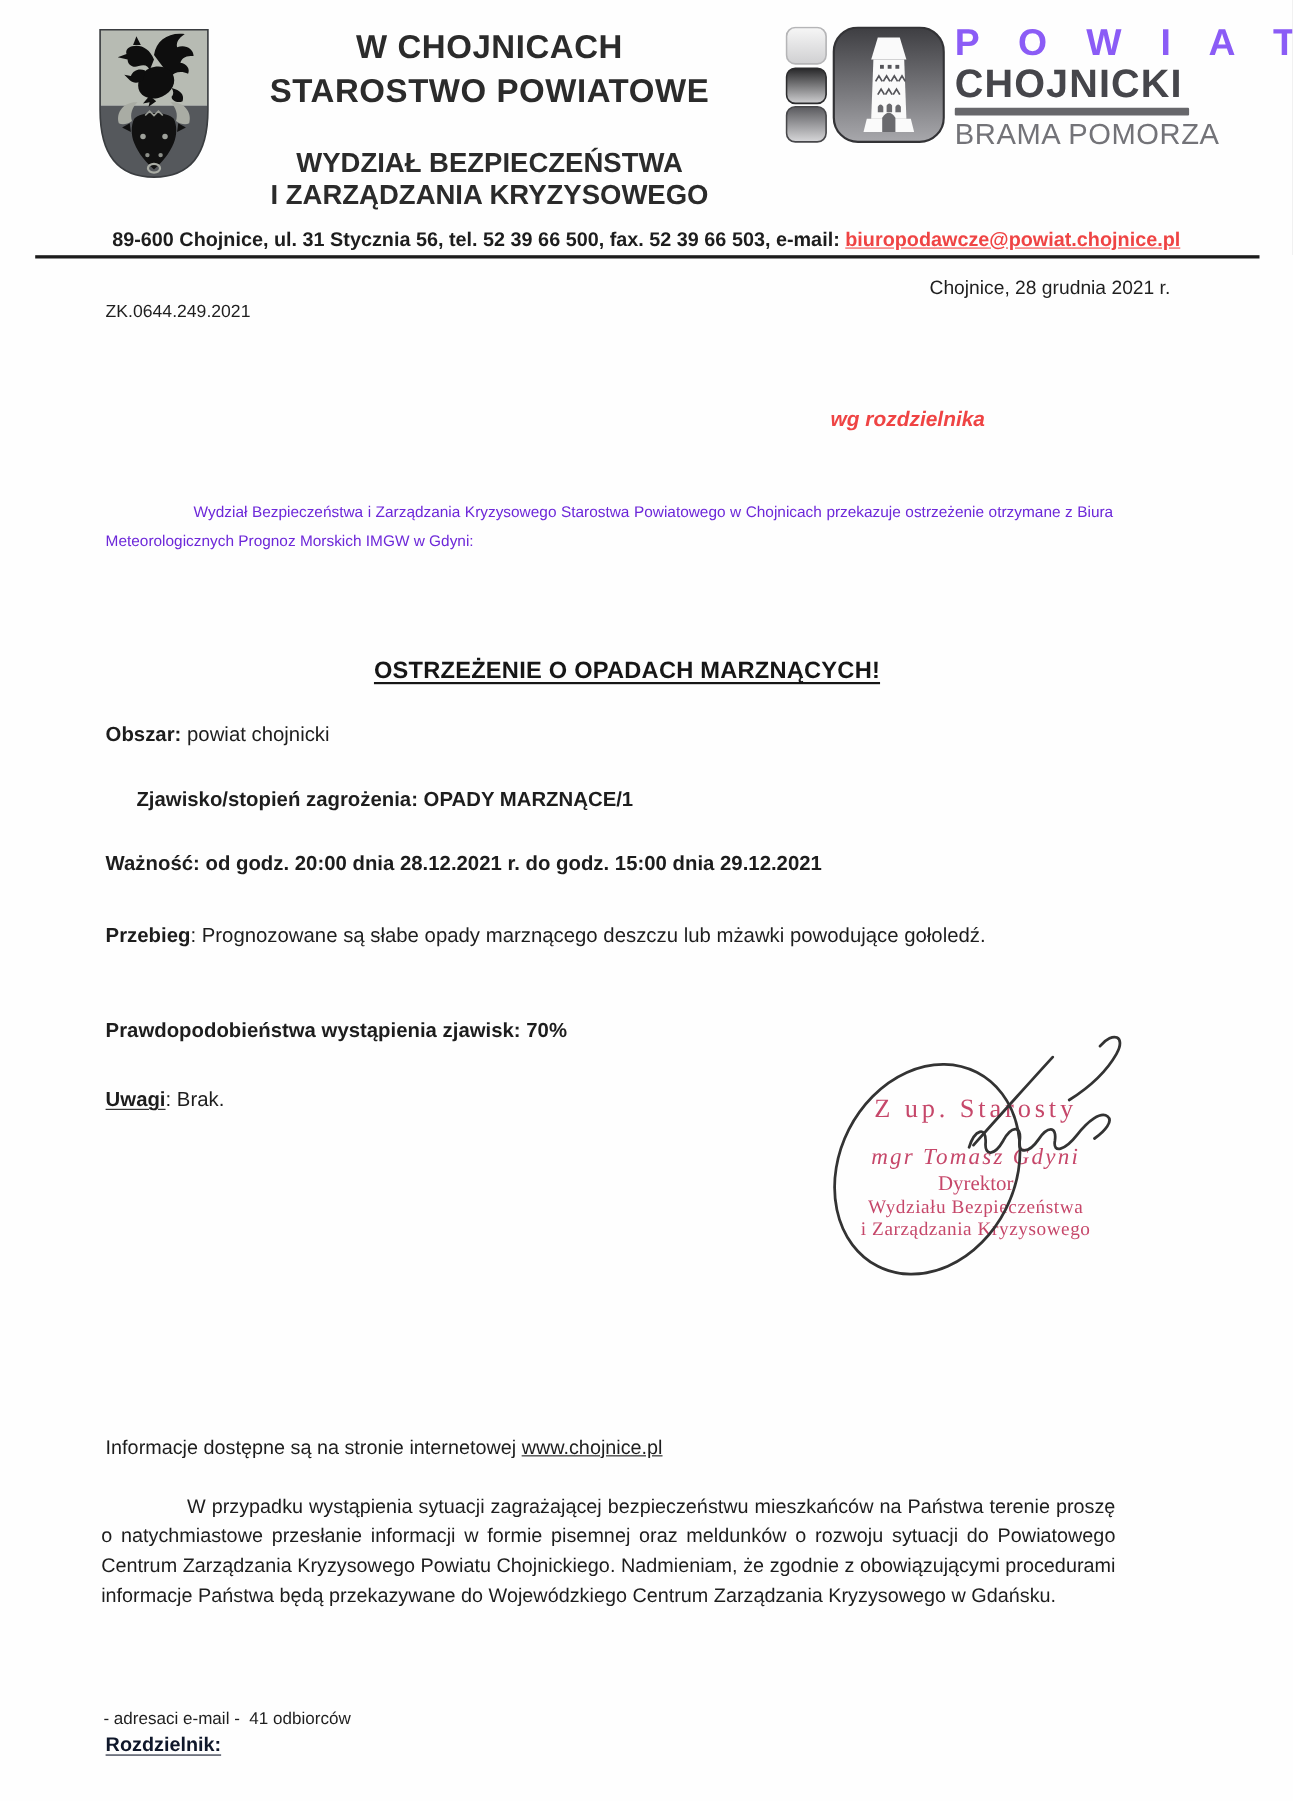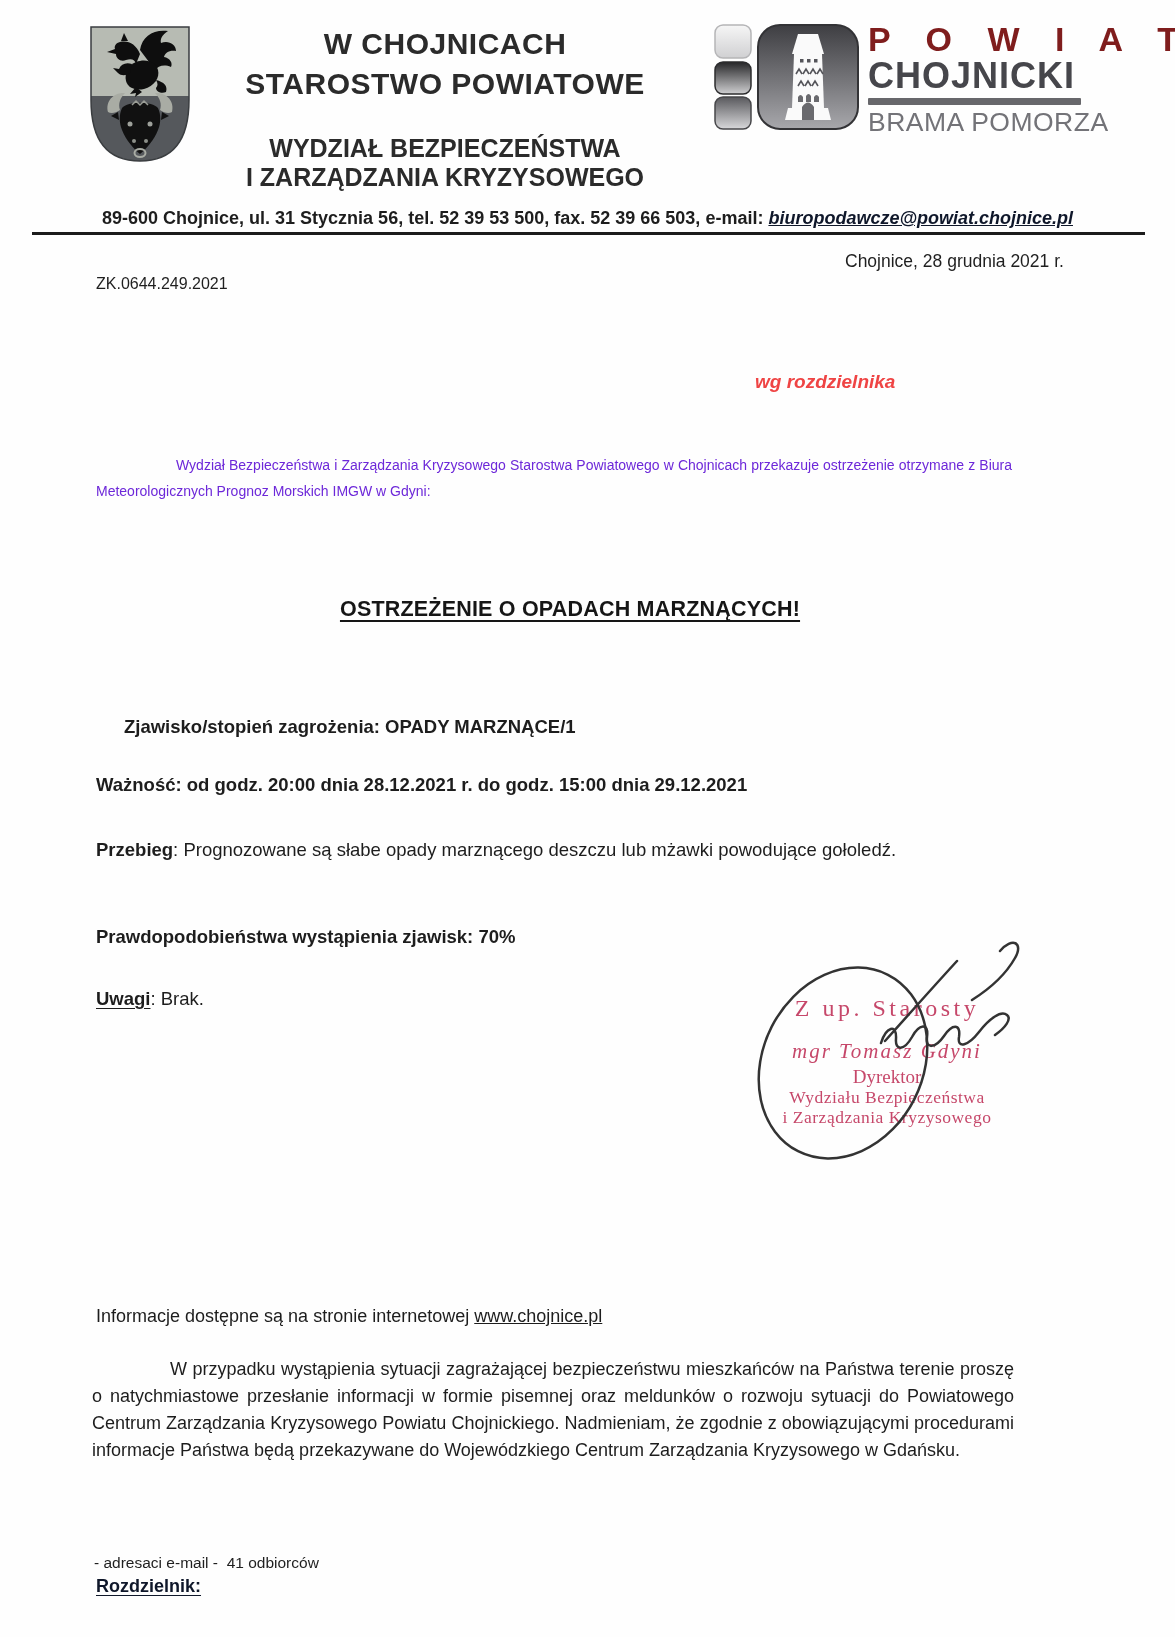--- a/index.html
+++ b/index.html
@@ -9,27 +9,27 @@
   }
   
   .coa{position:absolute;left:88px;top:24px;width:104px;height:140px;}
   .head-title{position:absolute;left:225px;top:24px;width:440px;text-align:center;color:#2b2b2b;}
   .office{font-size:30px;font-weight:bold;line-height:40px;letter-spacing:.5px;}
   .dept{font-size:25px;font-weight:bold;line-height:29px;}
   .dept.first{margin-top:30px;}
   .logo{position:absolute;left:714px;top:22px;width:420px;height:112px;}
   .logo-icons{position:absolute;left:0;top:2px;width:145px;height:106px;}
   .logo-text{position:absolute;left:154px;top:0;width:230px;}
-  .lt1{font-size:34px;font-weight:700;letter-spacing:13px;color:#7f1d1d;line-height:35px;white-space:nowrap;}
+  .lt1{font-size:34px;font-weight:700;letter-spacing:13px;color:#8b5cf6;line-height:35px;white-space:nowrap;}
   .lt2{font-size:36px;font-weight:800;letter-spacing:1px;color:#46464b;line-height:38px;white-space:nowrap;}
   .lt-bar{height:7px;background:#67676b;width:213px;margin-top:3px;border-radius:1px;}
   .lt3{font-size:26.5px;font-weight:400;color:#737378;line-height:30px;margin-top:2px;white-space:nowrap;letter-spacing:.5px;}
   
   .addr{position:absolute;left:0;top:208px;width:1175px;text-align:center;font-size:18px;font-weight:bold;color:#1d1d1d;}
-  .addr .mail{color:#0f172a;text-decoration:underline;cursor:pointer;font-style:italic;}
+  .addr .mail{color:#ef4444;text-decoration:underline;cursor:pointer;}
   .rule{position:absolute;left:32px;top:232px;width:1113px;height:0;border-top:3px solid #1c1c1c;}
   .place-date{position:absolute;left:845px;top:251px;font-size:17.5px;color:#1f1f1f;}
   .refno{position:absolute;left:96px;top:275px;font-size:16px;color:#1f1f1f;}
   .wg{position:absolute;left:755px;top:371px;font-size:19px;font-weight:bold;font-style:italic;color:#ef4444;}
   
   .intro{position:absolute;left:96px;top:452px;width:916px;margin:0;font-size:14px;line-height:26px;
     text-align:justify;text-indent:80px;color:#6d28d9;}
   .headline-wrap{position:absolute;left:100px;top:597px;width:940px;text-align:center;}
   .headline{font-size:21.5px;font-weight:bold;text-decoration:underline;text-underline-offset:4px;
     text-decoration-thickness:2px;color:#161616;letter-spacing:.2px;}
@@ -147,33 +147,34 @@
       </g>
     </svg>
     <div class="logo-text">
       <div class="lt1">P O W I A T</div>
       <div class="lt2">CHOJNICKI</div>
       <div class="lt-bar"></div>
       <div class="lt3">BRAMA POMORZA</div>
     </div>
   </div>
 
-  <div class="addr"><span>89-600 Chojnice, ul. 31 Stycznia 56, tel. 52 39 53 500, fax. 52 39 66 503, e-mail: </span><span class="mail">biuropodawcze@powiat.chojnice.pl</span></div>
+  <div class="addr"><span>89-600 Chojnice, ul. 31 Stycznia 56, tel. 52 39 66 500, fax. 52 39 66 503, e-mail: </span><span class="mail">biuropodawcze@powiat.chojnice.pl</span></div>
   <div class="rule"></div>
 
   <div class="place-date">Chojnice, 28 grudnia 2021 r.</div>
   <div class="refno">ZK.0644.249.2021</div>
   <div class="wg">wg rozdzielnika</div>
 
   <p class="intro">Wydział Bezpieczeństwa i Zarządzania Kryzysowego Starostwa Powiatowego w Chojnicach przekazuje ostrzeżenie otrzymane z Biura Meteorologicznych Prognoz Morskich IMGW w Gdyni:</p>
 
   <div class="headline-wrap">
     <span class="headline">OSTRZEŻENIE O OPADACH MARZNĄCYCH!</span>
   </div>
 
+  <div class="field f-obszar"><span class="b">Obszar:</span><span> powiat chojnicki</span></div>
 
   <div class="field f-zjawisko"><span>Zjawisko/stopień zagrożenia:</span><span> OPADY MARZNĄCE/1</span></div>
 
   <div class="field f-waznosc"><span>Ważność:</span><span> od godz. 20:00 dnia 28.12.2021 r. do godz. 15:00 dnia 29.12.2021</span></div>
 
   <div class="field f-przebieg"><span class="b">Przebieg</span><span>: Prognozowane są słabe opady marznącego deszczu lub mżawki powodujące gołoledź.</span></div>
 
   <div class="field f-prawd"><span>Prawdopodobieństwa wystąpienia zjawisk:</span><span> 70%</span></div>
 
   <div class="field f-uwagi"><span class="b u">Uwagi</span><span>: Brak.</span></div>

